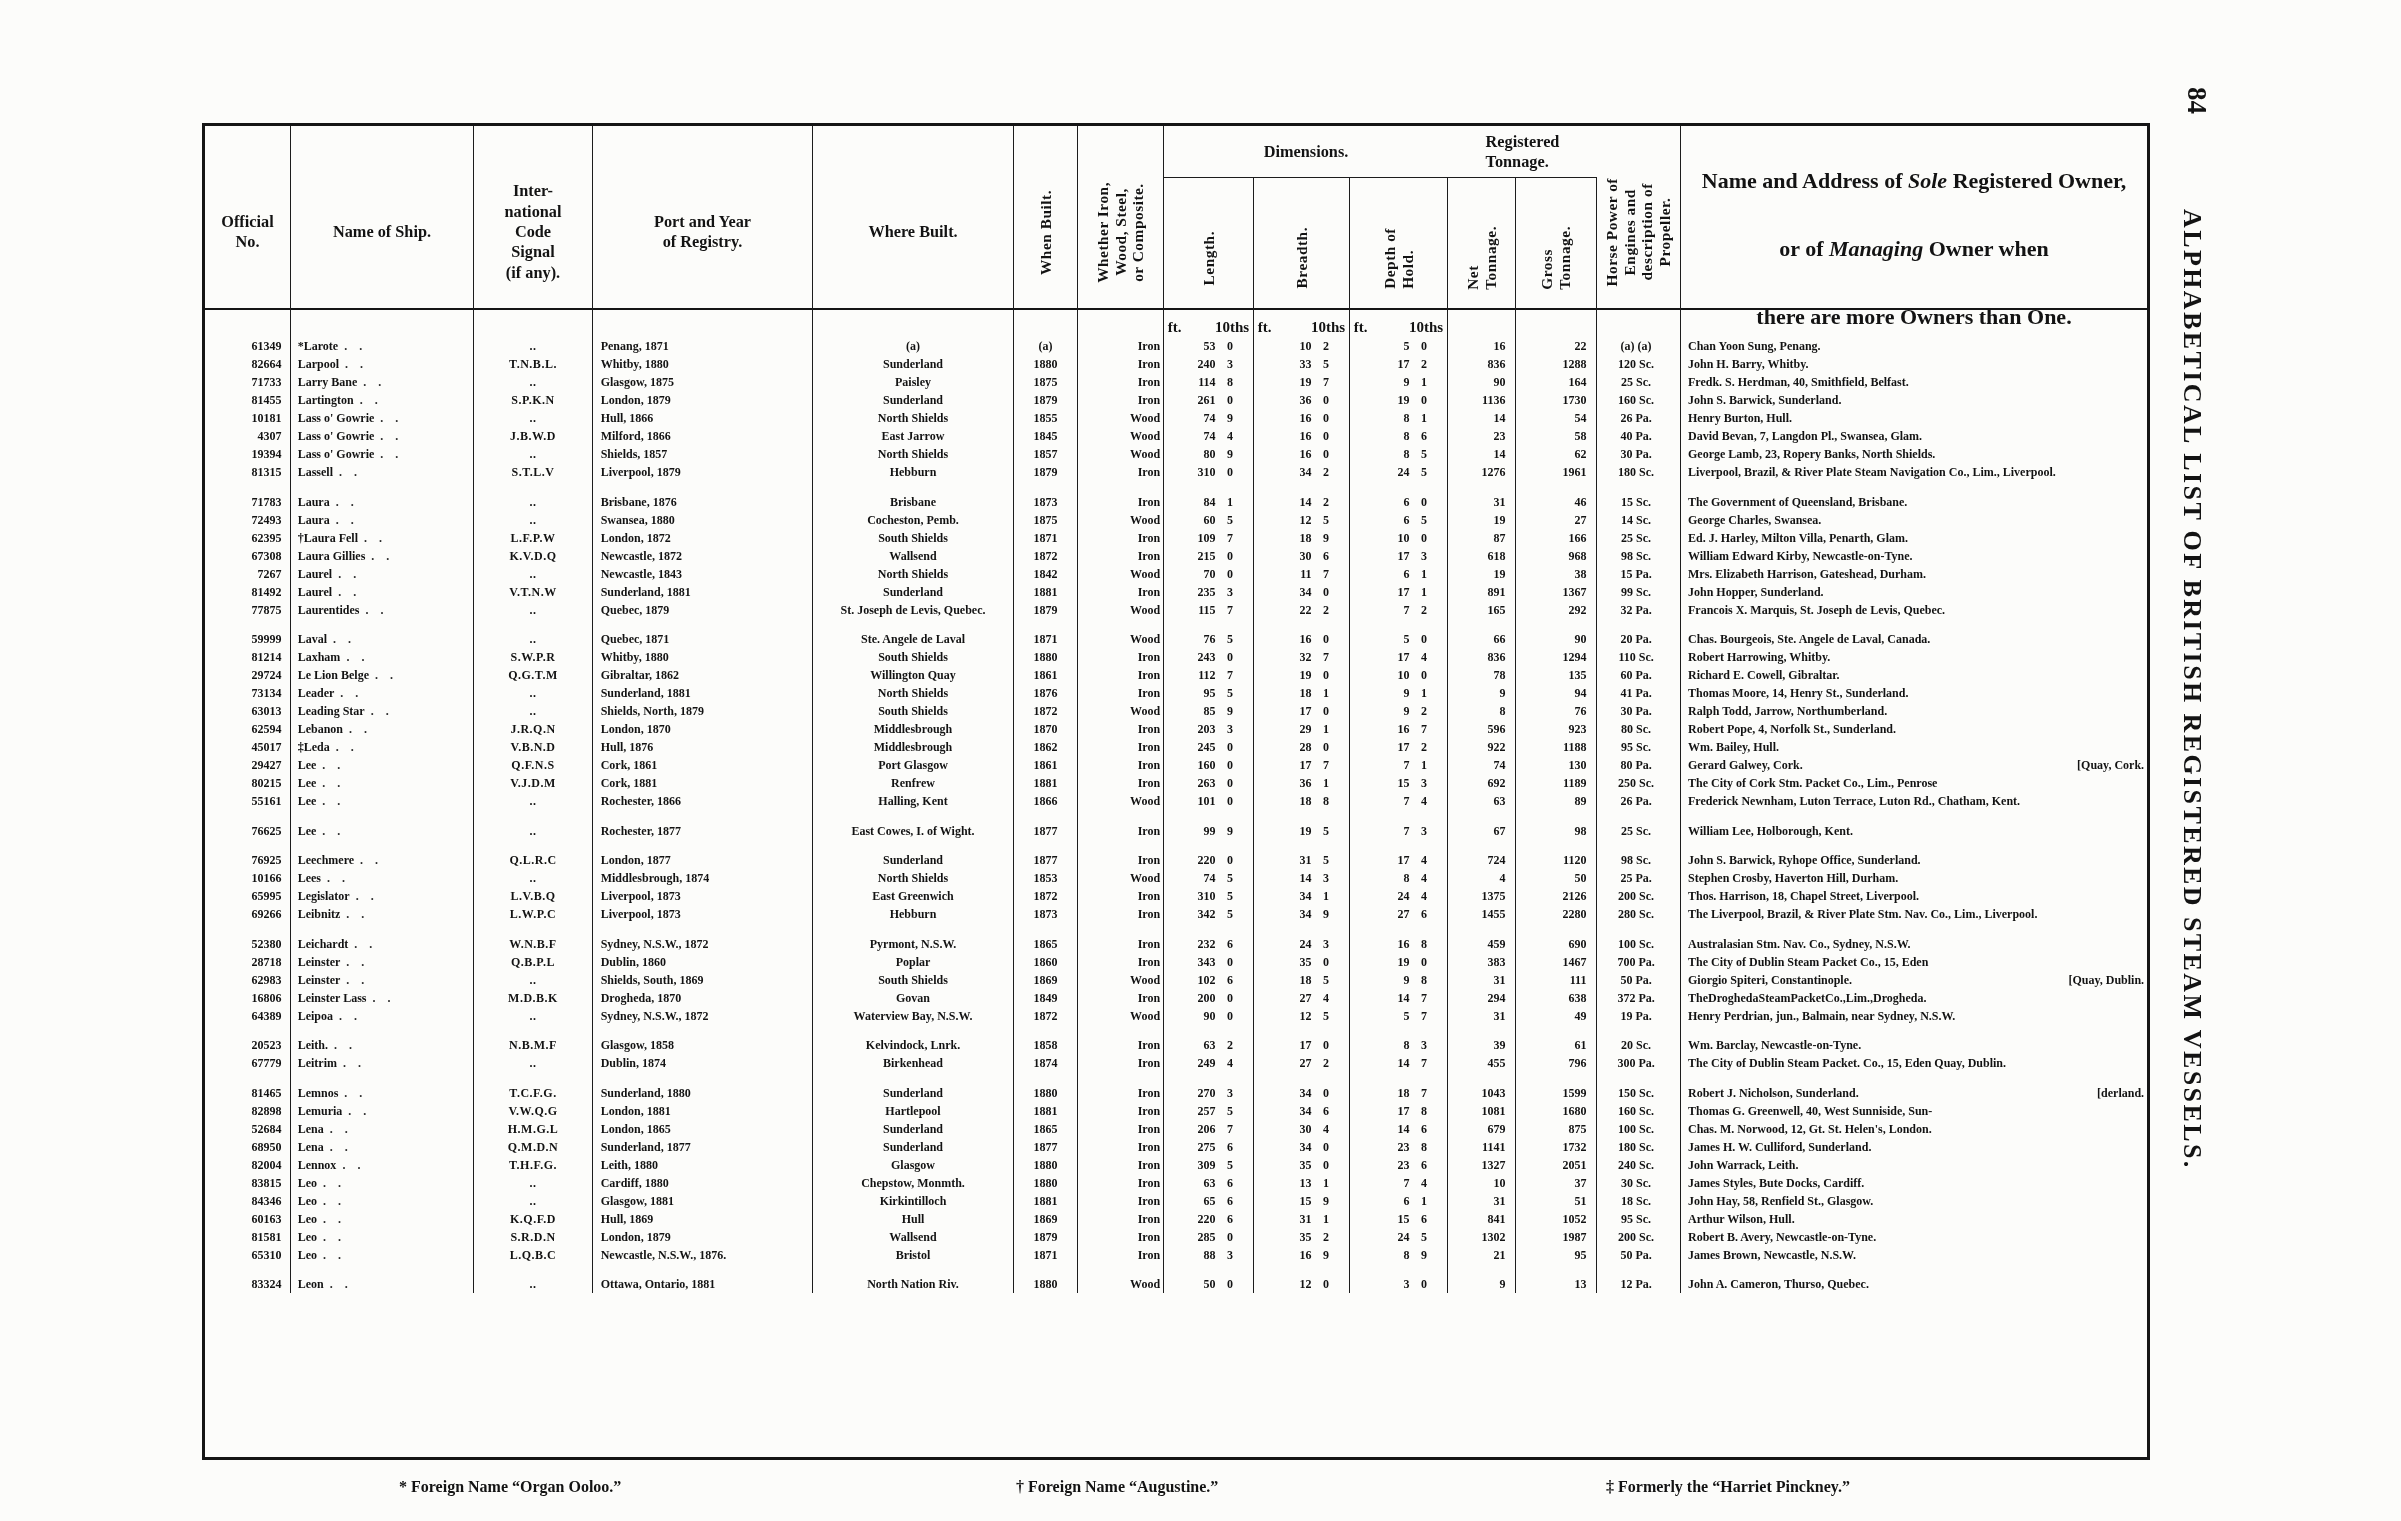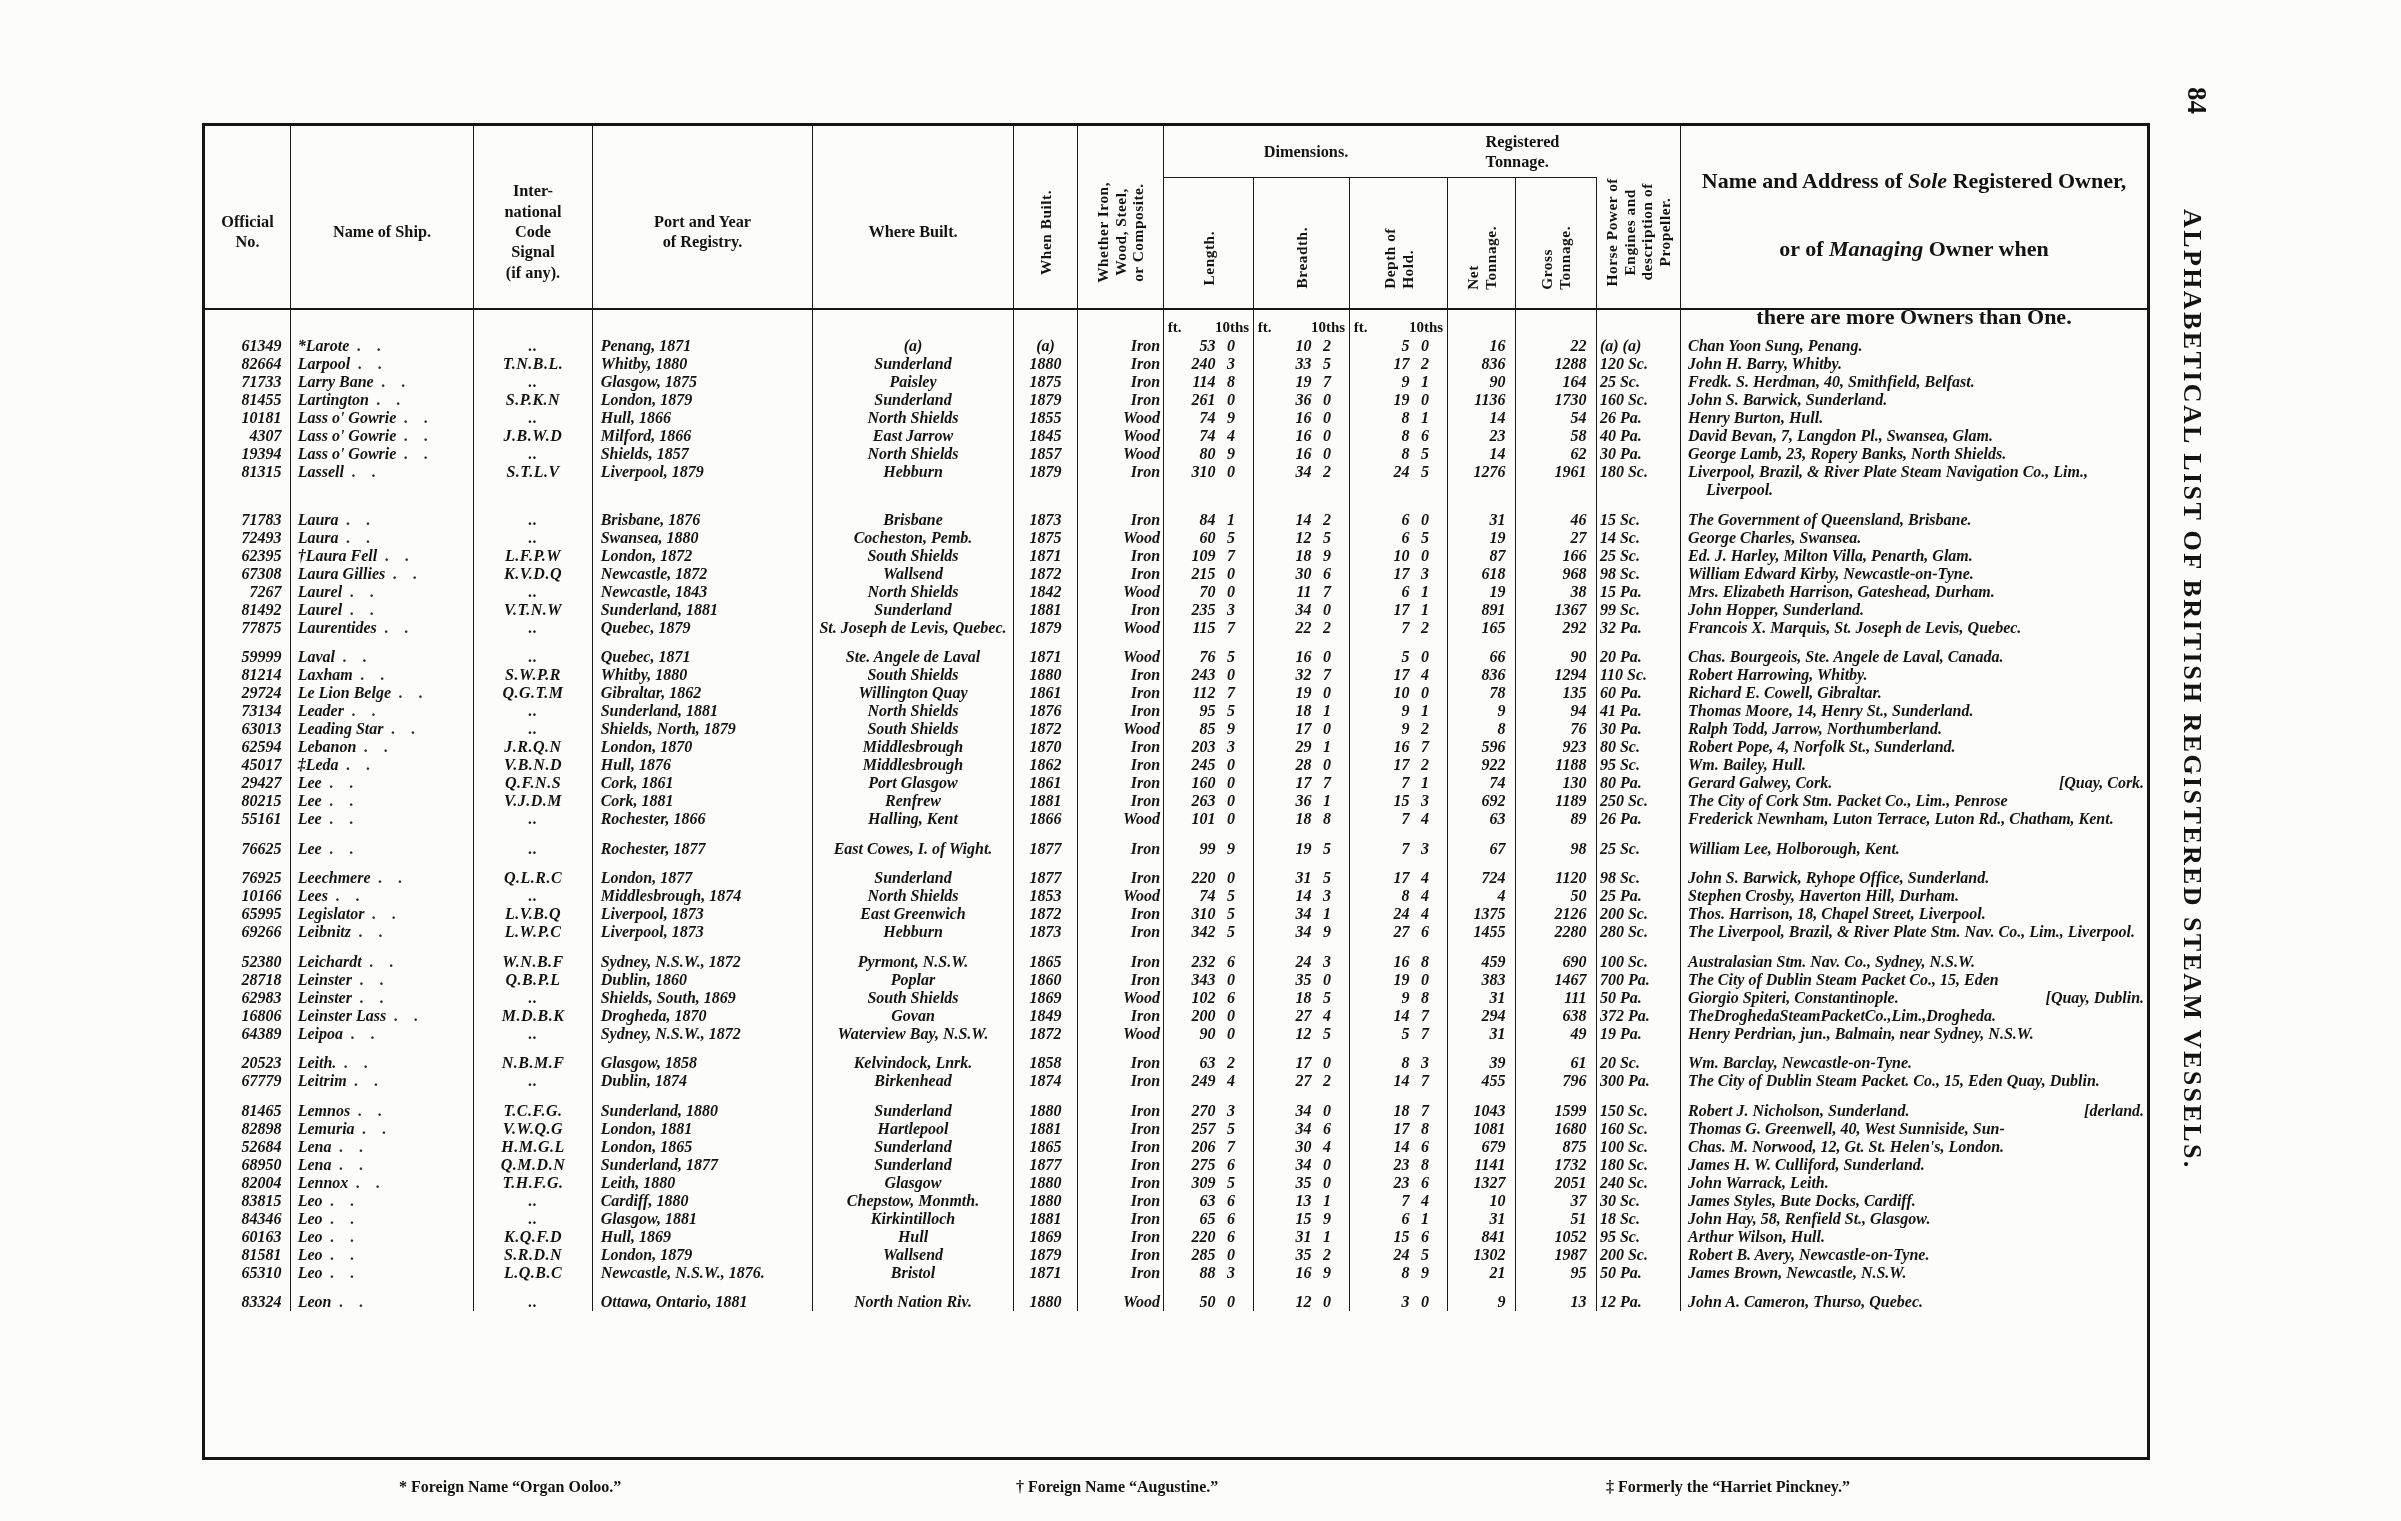--- a/index.html
+++ b/index.html
@@ -37,36 +37,36 @@
   .grp.c { border-right:none; }
   .owner-head { font-size:22px; line-height:1.55; }
   .owner-head i { font-weight:700; }
 
   
   .shgrid { height:27px; font-size:15px; }
   .shgrid .c { display:flex; align-items:flex-end; justify-content:space-between; padding:0 3.8px 1px 3.8px; }
 
   
   .body { }
-  .row { font-size:16px; line-height:18px;font-style:italic; }
+  .row { font-size:12px; line-height:18px; }
   .row .c { padding:0 2.9px; }
   .gap .c { padding-top:11.5px; }
   .cell-no     { text-align:right; padding-right:8.6px !important; }
   .cell-name   { white-space:nowrap; overflow:hidden; padding-left:6.7px !important; }
   .cell-name::after { content:"\2002.\2002\2002."; color:#2b2b2b; }
   .cell-code   { text-align:center; letter-spacing:0.5px; }
   .cell-port   { padding-left:7.7px !important; }
   .cell-where  { text-align:center; }
   .cell-when   { text-align:center; }
   .cell-mat    { text-align:right; }
   .dimcell { display:flex; justify-content:flex-end; }
   .dimcell .ft { flex:1; text-align:right; padding-right:11.5px; }
   .dimcell .tn { width:23px; text-align:left; }
   .cell-net, .cell-gross { text-align:right; padding-right:9.6px !important; }
-  .cell-hp { text-align:left; padding-right:7.7px !important; white-space:nowrap; }
+  .cell-hp { text-align:center; padding-right:7.7px !important; white-space:nowrap; }
   .cell-owner { padding-left:25px !important; text-indent:-18px; }
   .cell-owner .flushr { float:right; text-indent:0; }
 
   
   .pagenum { position:absolute; left:2167px; top:85px; font-size:27px;
              transform:rotate(90deg); transform-origin:center; width:58px; text-align:center; }
   .side-title { position:absolute; left:2177px; top:209px; height:961px;
                 writing-mode:vertical-rl; font-size:26px; letter-spacing:2.4px;
                 white-space:nowrap; }
   .footnotes { position:absolute; top:1478px; left:0; width:2402px; font-size:16px; }

